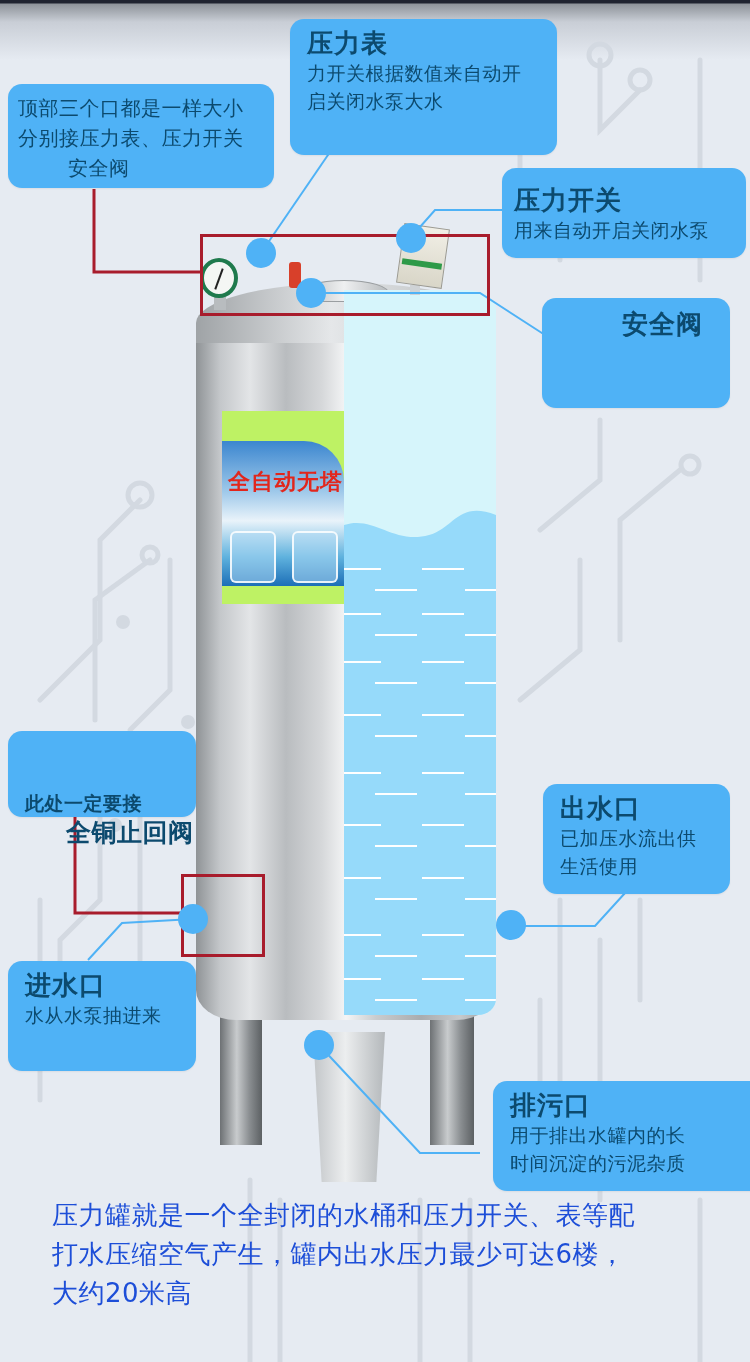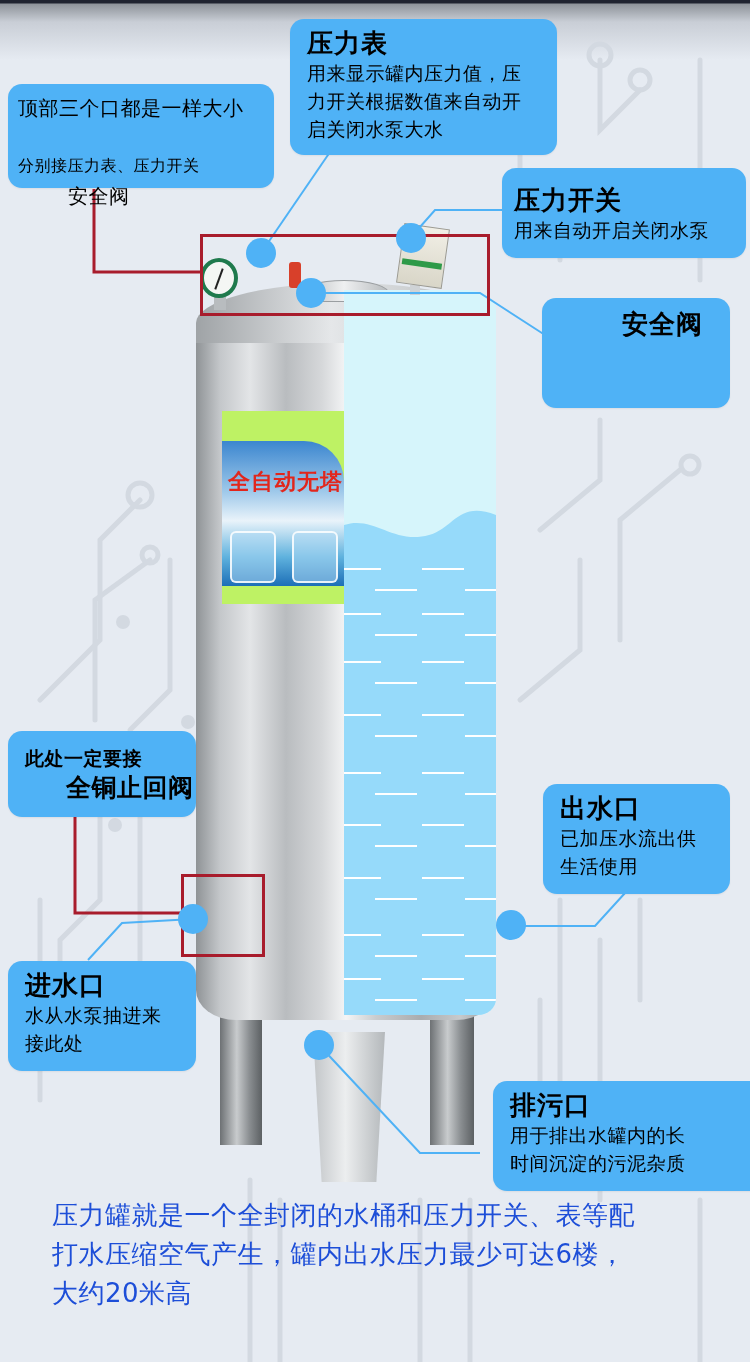--- a/index.html
+++ b/index.html
@@ -13,21 +13,21 @@
     position: absolute; left: 0; top: 0; width: 750px; height: 60px;
     background: linear-gradient(180deg, #1f2330 0px, #1f2330 3px, #8e939a 4px, #c9ced6 22px, #e6ebf2 60px);
   }
   .circuit { position: absolute; left: 0; top: 0; width: 750px; height: 1362px; pointer-events: none; }
 
   
   .callout {
     position: absolute;
     background: #4fb2f6;
     border-radius: 14px;
-    color: #000000;
+    color: #0c4a6e;
     box-shadow: 0 1px 2px rgba(0,0,0,0.06);
   }
   .callout .title { font-size: 26px; font-weight: bold; line-height: 32px; letter-spacing: 1px; }
   .callout .desc { font-size: 19px; line-height: 28px; letter-spacing: 0.5px; }
   .callout .plain { font-size: 19px; line-height: 30px; letter-spacing: 0.5px; }
 
   
   .tank-body {
     position: absolute; left: 196px; top: 302px; width: 300px; height: 718px;
     border-radius: 60px 60px 40px 40px / 40px 40px 30px 30px;
@@ -239,55 +239,53 @@
 
 <div class="dot" style="left:246px; top:238px;"></div>
 <div class="dot" style="left:396px; top:223px;"></div>
 <div class="dot" style="left:296px; top:278px;"></div>
 <div class="dot" style="left:496px; top:910px;"></div>
 <div class="dot" style="left:178px; top:904px;"></div>
 <div class="dot" style="left:304px; top:1030px;"></div>
 
 <div class="callout" style="left:8px; top:84px; width:266px; height:104px; padding:9px 0 0 10px;">
   <div class="plain" style="font-size:20px;">顶部三个口都是一样大小</div>
-  <div class="plain" style="font-size:16px;margin-top:28px;">分别接压力表、压力开关</div>
+  <div class="plain" style="font-size:20px;">分别接压力表、压力开关</div>
   <div class="plain" style="font-size:20px; padding-left:50px;">安全阀</div>
 </div>
 
 <div class="callout" style="left:290px; top:19px; width:267px; height:136px; padding:8px 0 0 17px;">
   <div class="title">压力表</div>
-  <div class="desc">用来显示罐内压力值，压</div>
   <div class="desc">力开关根据数值来自动开</div>
   <div class="desc">启关闭水泵大水</div>
 </div>
 
 <div class="callout" style="left:502px; top:168px; width:244px; height:90px; padding:16px 0 0 12px;">
   <div class="title">压力开关</div>
   <div class="desc">用来自动开启关闭水泵</div>
 </div>
 
 <div class="callout" style="left:542px; top:298px; width:188px; height:110px; padding:10px 0 0 80px;">
   <div class="title">安全阀</div>
 </div>
 
 <div class="callout" style="left:8px; top:731px; width:188px; height:86px; padding:12px 0 0 17px;">
-  <div class="plain" style="font-weight:bold; font-size:19px;">此处一定要接</div>
+  <div class="plain" style="font-weight:bold; font-size:19px;margin-top:45px;">此处一定要接</div>
   <div class="plain" style="font-weight:bold; font-size:25px;margin-left:41px;">全铜止回阀</div>
 </div>
 
 <div class="callout" style="left:543px; top:784px; width:187px; height:110px; padding:8px 0 0 17px;">
   <div class="title">出水口</div>
   <div class="desc">已加压水流出供</div>
   <div class="desc">生活使用</div>
 </div>
 
 <div class="callout" style="left:8px; top:961px; width:188px; height:110px; padding:8px 0 0 17px;">
   <div class="title">进水口</div>
   <div class="desc">水从水泵抽进来</div>
-  <div class="desc">接此处</div>
 </div>
 
 <div class="callout" style="left:493px; top:1081px; width:277px; height:110px; padding:8px 0 0 17px;">
   <div class="title">排污口</div>
   <div class="desc">用于排出水罐内的长</div>
   <div class="desc">时间沉淀的污泥杂质</div>
 </div>
 
 <div class="body-text">
   <div>压力罐就是一个全封闭的水桶和压力开关、表等配</div>

